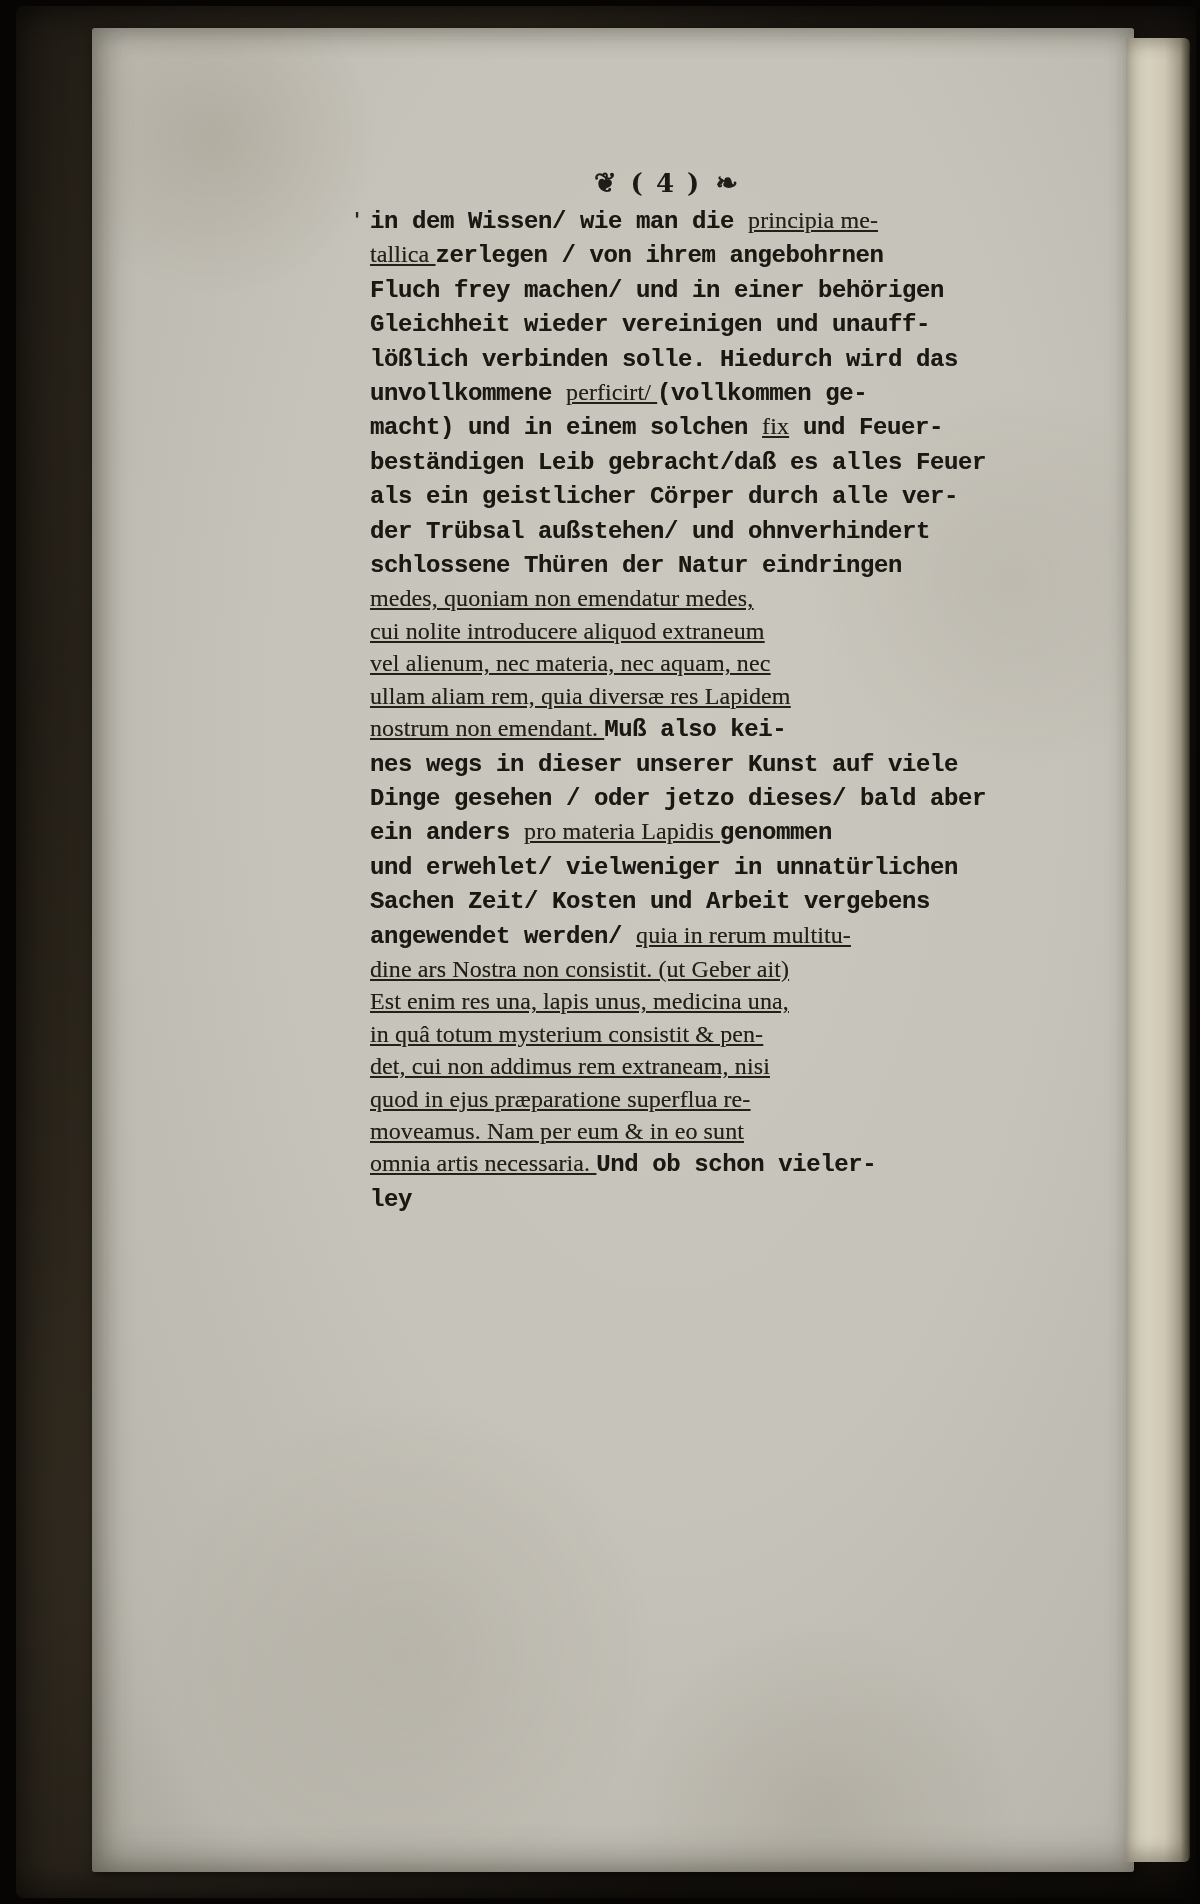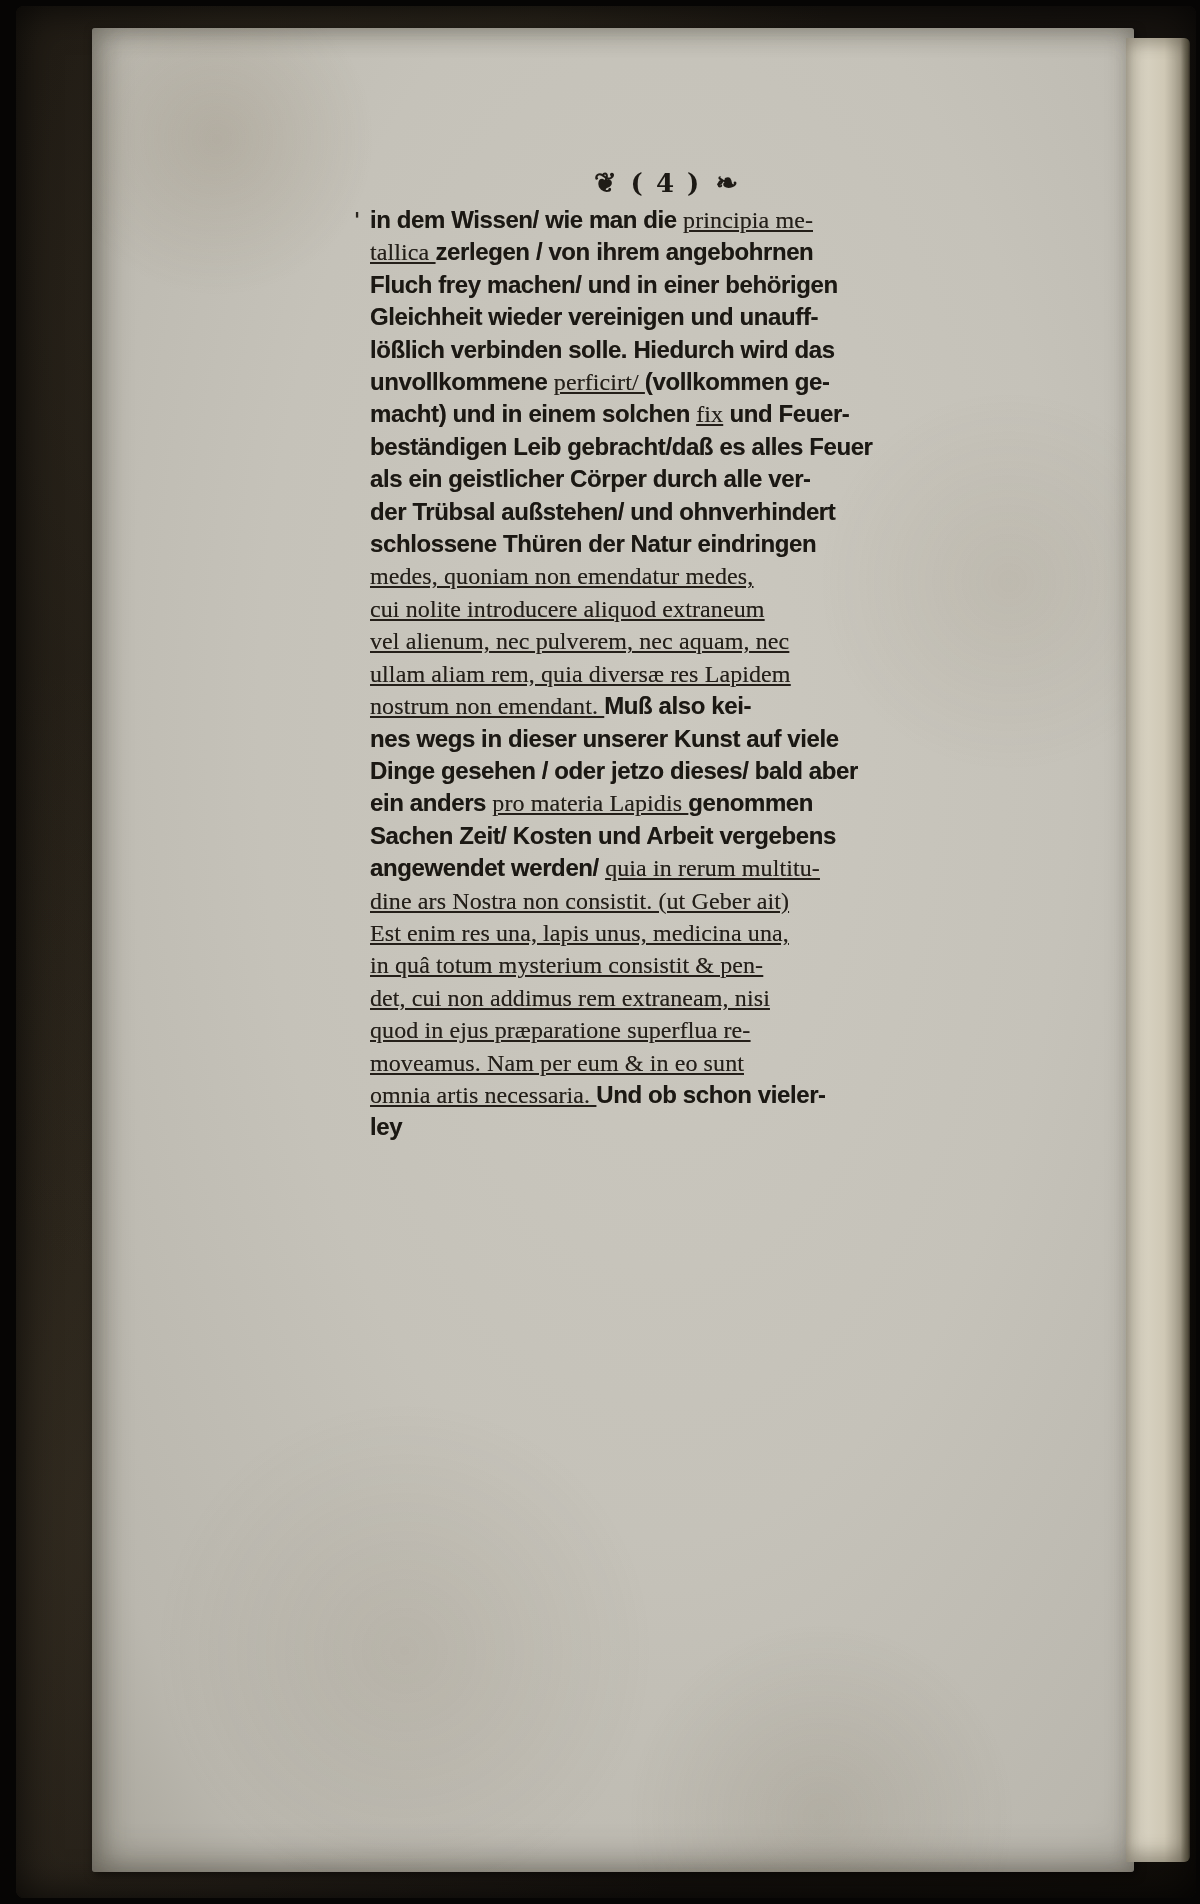--- a/index.html
+++ b/index.html
@@ -122,21 +122,21 @@
     font-size: 24px;
     text-shadow: 0 0 0.6px rgba(30,26,20,0.5);
   }
   .line.align-right {
     text-align: left;
     padding-right: 6px;
   }
 
   
   .seg-de {
-    font-family: Liberation Sans, sans-serif;
+    font-family: Liberation Mono, monospace;
     font-weight: 700;
     letter-spacing: -0.4px;
     color: #1b1813;
   }
   
   .seg-la {
     font-family: "Liberation Serif", serif;
     font-weight: 400;
     letter-spacing: 0.1px;
     color: #241f19;
@@ -176,26 +176,27 @@
       <div class="line"><span class="seg-de">Gleichheit wieder vereinigen und unauff-</span></div>
       <div class="line"><span class="seg-de">lößlich verbinden solle. Hiedurch wird das</span></div>
       <div class="line"><span class="seg-de">unvollkommene </span><span class="seg-la">perficirt/ </span><span class="seg-de">(vollkommen ge-</span></div>
       <div class="line"><span class="seg-de">macht) und in einem solchen </span><span class="seg-la">fix</span><span class="seg-de"> und Feuer-</span></div>
       <div class="line"><span class="seg-de">beständigen Leib gebracht/daß es alles Feuer</span></div>
       <div class="line"><span class="seg-de">als ein geistlicher Cörper durch alle ver-</span></div>
       <div class="line"><span class="seg-de">der Trübsal außstehen/ und ohnverhindert</span></div>
       <div class="line"><span class="seg-de">schlossene Thüren der Natur eindringen</span></div>
       <div class="line"><span class="seg-la">medes, quoniam non emendatur medes,</span></div>
       <div class="line"><span class="seg-la">cui nolite introducere aliquod extraneum</span></div>
-      <div class="line"><span class="seg-la">vel alienum, nec pulverem, nec aquam, nec</span></div>
+      <div class="line"><span class="seg-la">vel alienum, nec materia, nec aquam, nec</span></div>
       <div class="line"><span class="seg-la">ullam aliam rem, quia diversæ res Lapidem</span></div>
       <div class="line"><span class="seg-la">nostrum non emendant. </span><span class="seg-de">Muß also kei-</span></div>
       <div class="line"><span class="seg-de">nes wegs in dieser unserer Kunst auf viele</span></div>
       <div class="line"><span class="seg-de">Dinge gesehen / oder jetzo dieses/ bald aber</span></div>
       <div class="line"><span class="seg-de">ein anders </span><span class="seg-la">pro materia Lapidis </span><span class="seg-de">genommen</span></div>
+      <div class="line"><span class="seg-de">und erwehlet/ vielweniger in unnatürlichen</span></div>
       <div class="line"><span class="seg-de">Sachen Zeit/ Kosten und Arbeit vergebens</span></div>
       <div class="line"><span class="seg-de">angewendet werden/ </span><span class="seg-la">quia in rerum multitu-</span></div>
       <div class="line"><span class="seg-la">dine ars Nostra non consistit. (ut Geber ait)</span></div>
       <div class="line"><span class="seg-la">Est enim res una, lapis unus, medicina una,</span></div>
       <div class="line"><span class="seg-la">in quâ totum mysterium consistit &amp; pen-</span></div>
       <div class="line"><span class="seg-la">det, cui non addimus rem extraneam, nisi</span></div>
       <div class="line"><span class="seg-la">quod in ejus præparatione superflua re-</span></div>
       <div class="line"><span class="seg-la">moveamus. Nam per eum &amp; in eo sunt</span></div>
       <div class="line"><span class="seg-la">omnia artis necessaria. </span><span class="seg-de">Und ob schon vieler-</span></div>
       <div class="line align-right"><span class="seg-de">ley</span></div>

